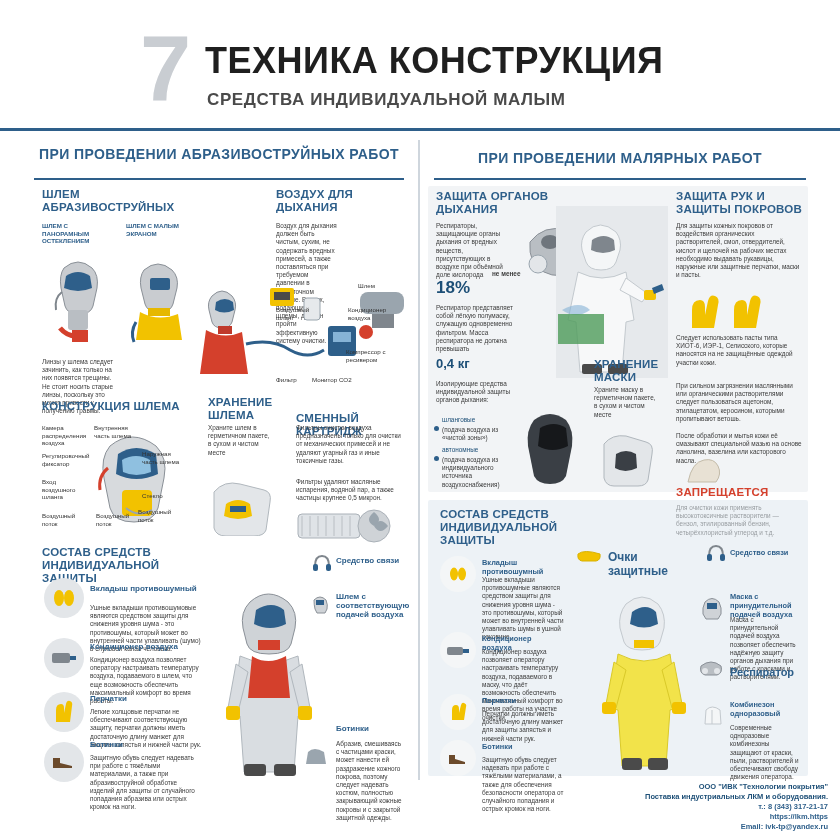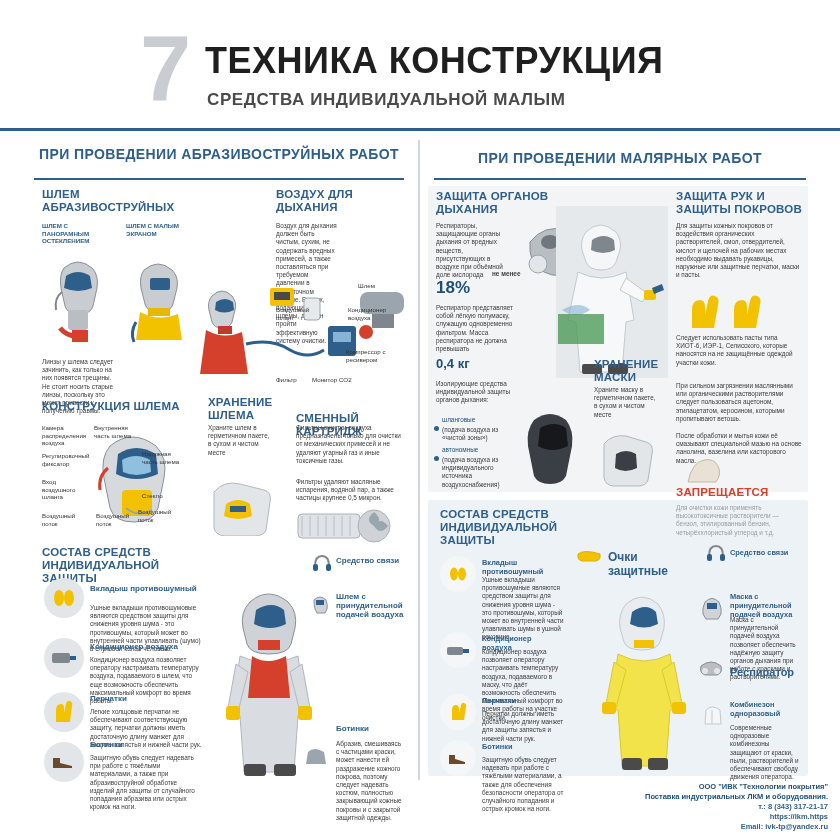--- a/index.html
+++ b/index.html
@@ -264,21 +264,21 @@
 
   <div class="itemname" style="left:336px;top:556px;width:74px;">Средство связи</div>
   <div class="ill" style="left:312px;top:554px;">
     <svg width="20" height="18" viewBox="0 0 20 18">
         <path d="M3 12 q0 -10 7 -10 q7 0 7 10" stroke="#7f868d" stroke-width="2" fill="none"></path>
         <rect x="1" y="10" width="5" height="7" rx="2" fill="#2e5f8a"></rect>
         <rect x="14" y="10" width="5" height="7" rx="2" fill="#2e5f8a"></rect>
       </svg>
   </div>
 
-  <div class="itemname" style="left:336px;top:592px;width:80px;">Шлем с принудительной подачей воздуха</div>
+  <div class="itemname" style="left:336px;top:592px;width:80px;">Шлем с соответствующую подачей воздуха</div>
   <div class="ill" style="left:310px;top:592px;">
     <svg width="20" height="22" viewBox="0 0 20 22">
         <path d="M4 8 q6 -6 12 0 q2 5 1 9 l-2 4 l-8 0 l-2 -4 q-1 -4 -1 -9z" fill="#cfd3d7" stroke="#8a9097"></path>
         <rect x="6" y="8" width="8" height="5" fill="#2e5f8a"></rect>
       </svg>
   </div>
 
   <div class="itemname" style="left:336px;top:724px;width:70px;">Ботинки</div>
   <div class="txt" style="left:336px;top:740px;width:70px;">Абразив, смешиваясь с частицами краски, может нанести ей раздражение кожного покрова, поэтому следует надевать костюм, полностью закрывающий кожные покровы и с закрытой защитной одежды.</div>
   <div class="ill" style="left:300px;top:744px;">

